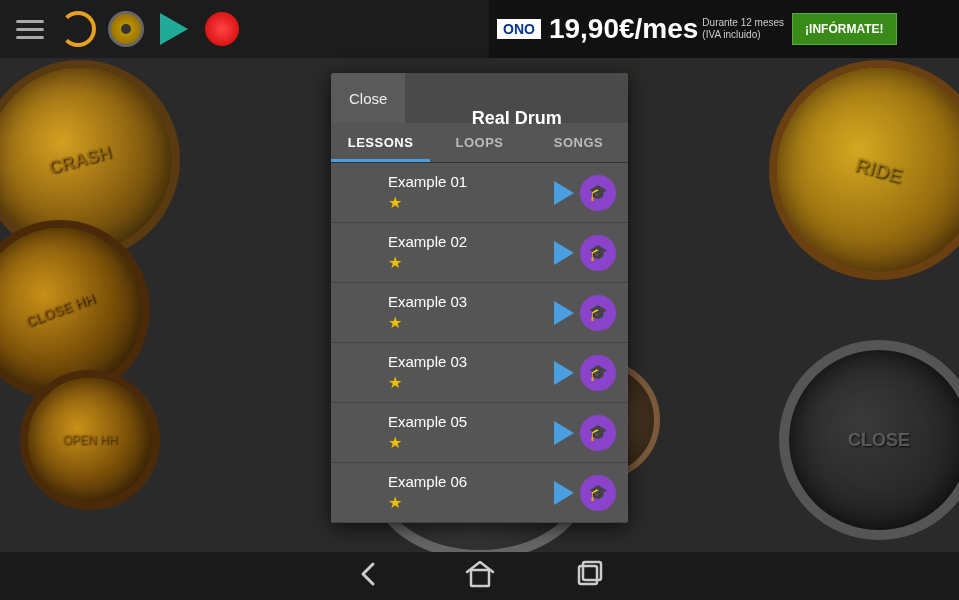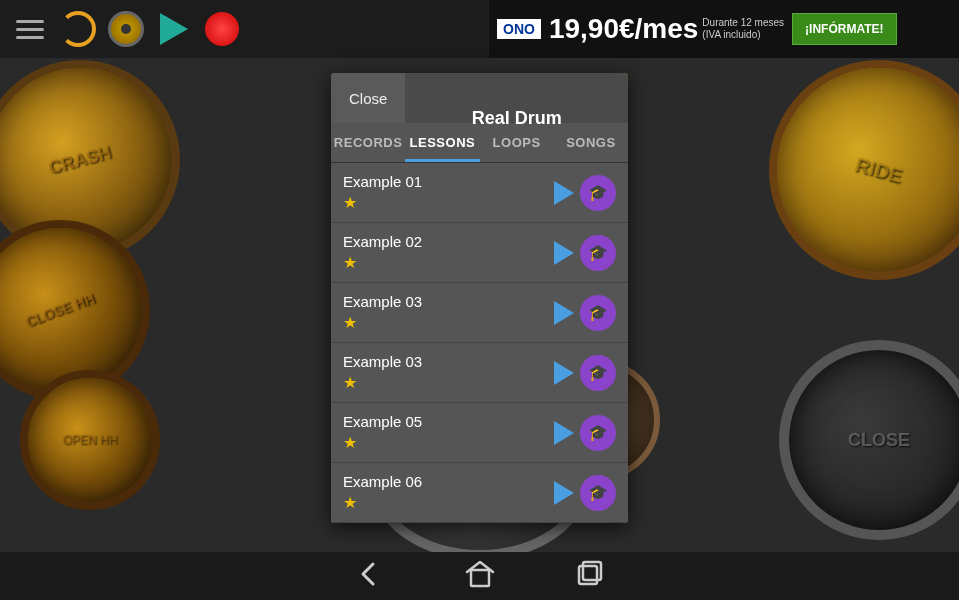--- a/index.html
+++ b/index.html
@@ -264,20 +264,21 @@
     .song-item {
       display: flex;
       align-items: center;
       padding: 10px 12px;
       border-bottom: 1px solid #444;
       justify-content: space-between;
     }
 
     .song-info {
       flex: 1;
+      margin-left: 45px;
     }
 
     .song-name {
       color: #fff;
       font-size: 15px;
       margin-bottom: 3px;
     }
 
     .song-star {
       color: #f0c000;
@@ -506,21 +507,20 @@
 
 <div class="dialog-overlay">
   <div class="dialog">
 
     <div class="dialog-header">
       <button class="dialog-close-btn">Close</button>
       <span class="dialog-title">Real Drum</span>
     </div>
 
     <div class="dialog-tabs">
-      <div class="tab">RECORDS</div>
       <div class="tab active">LESSONS</div>
       <div class="tab">LOOPS</div>
       <div class="tab">SONGS</div>
     </div>
 
     <div class="song-list">
     <div class="song-item">
       <div class="song-info">
         <div class="song-name">Example 01</div>
         <div class="song-star">★</div>

